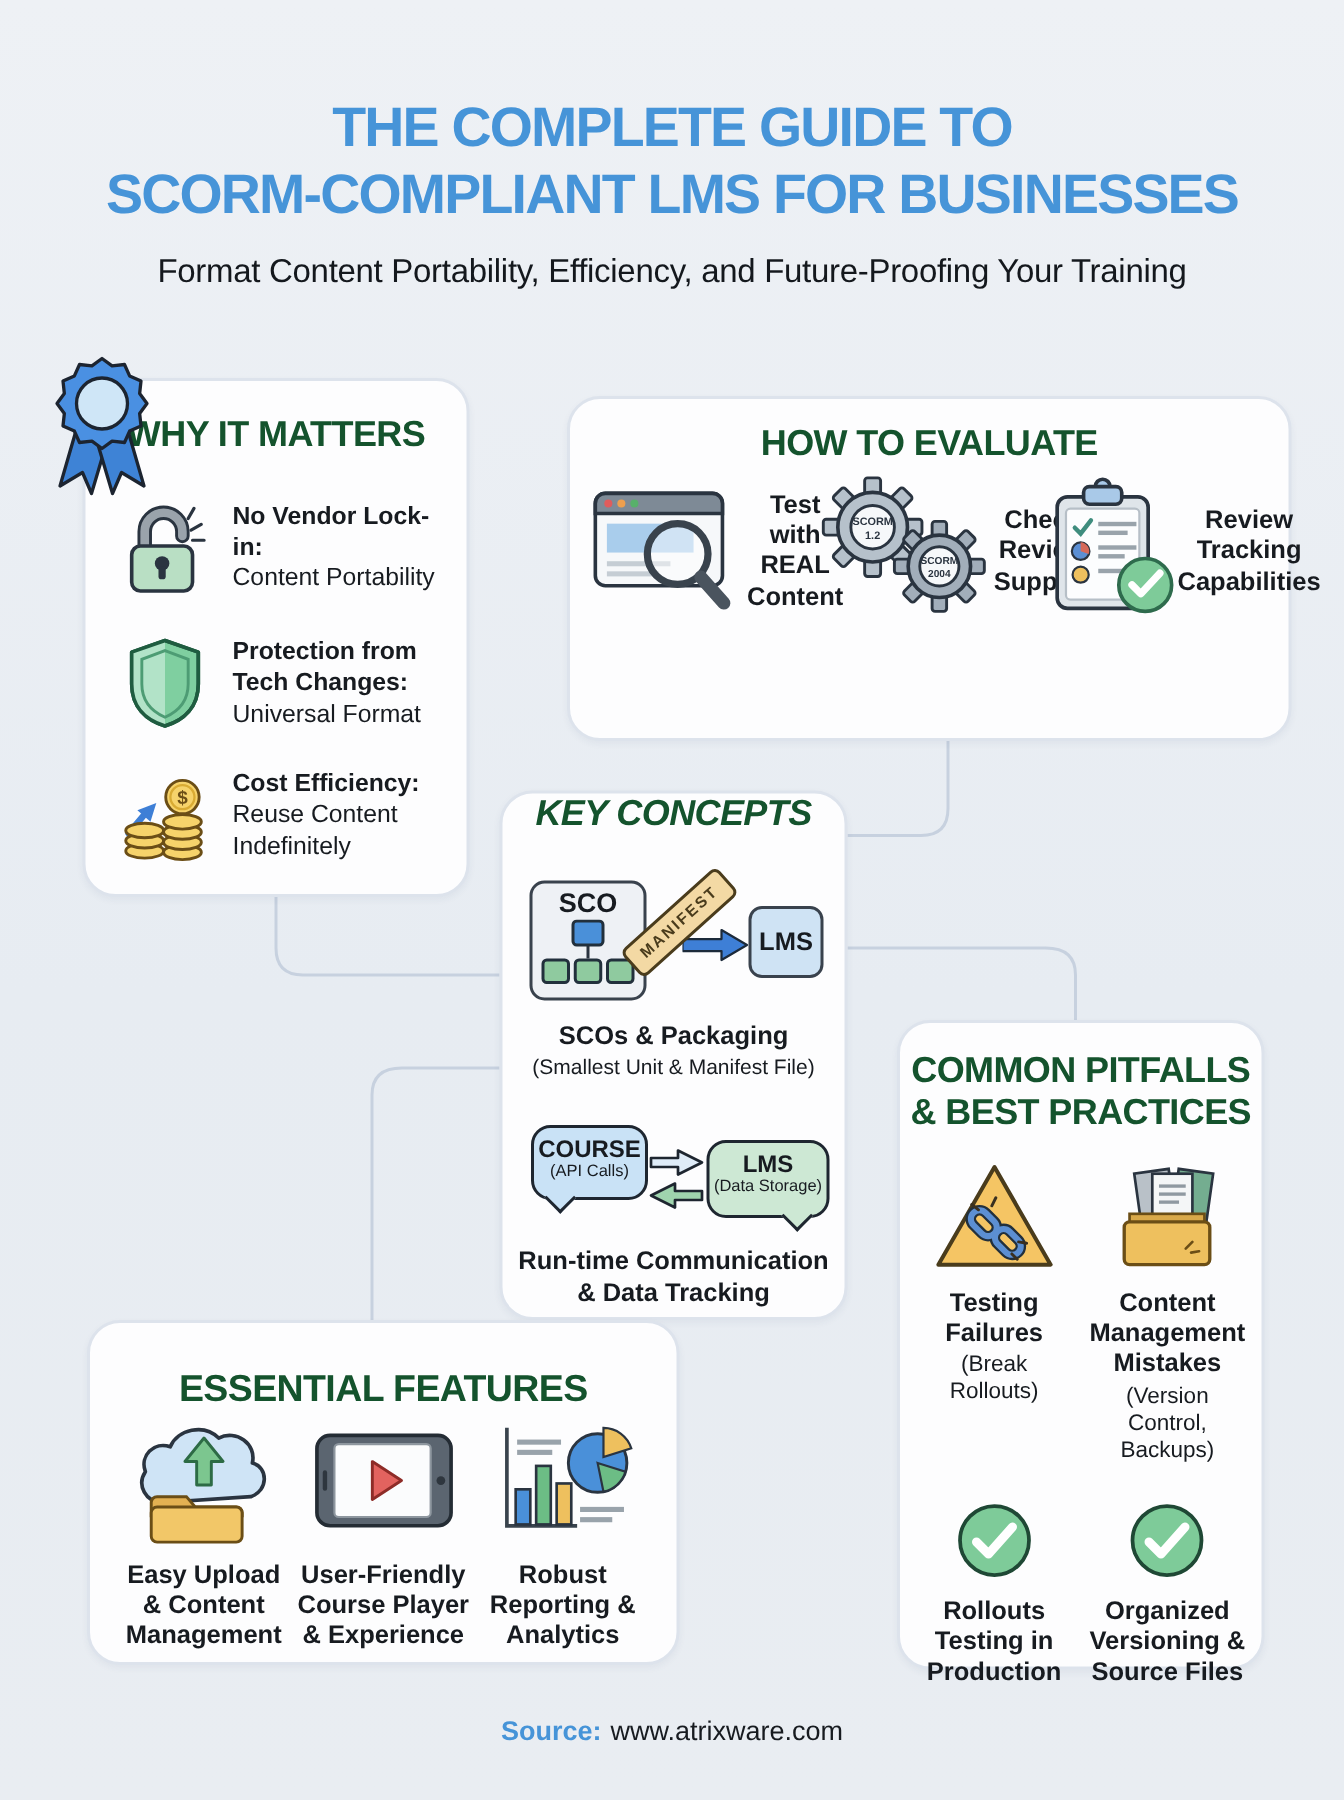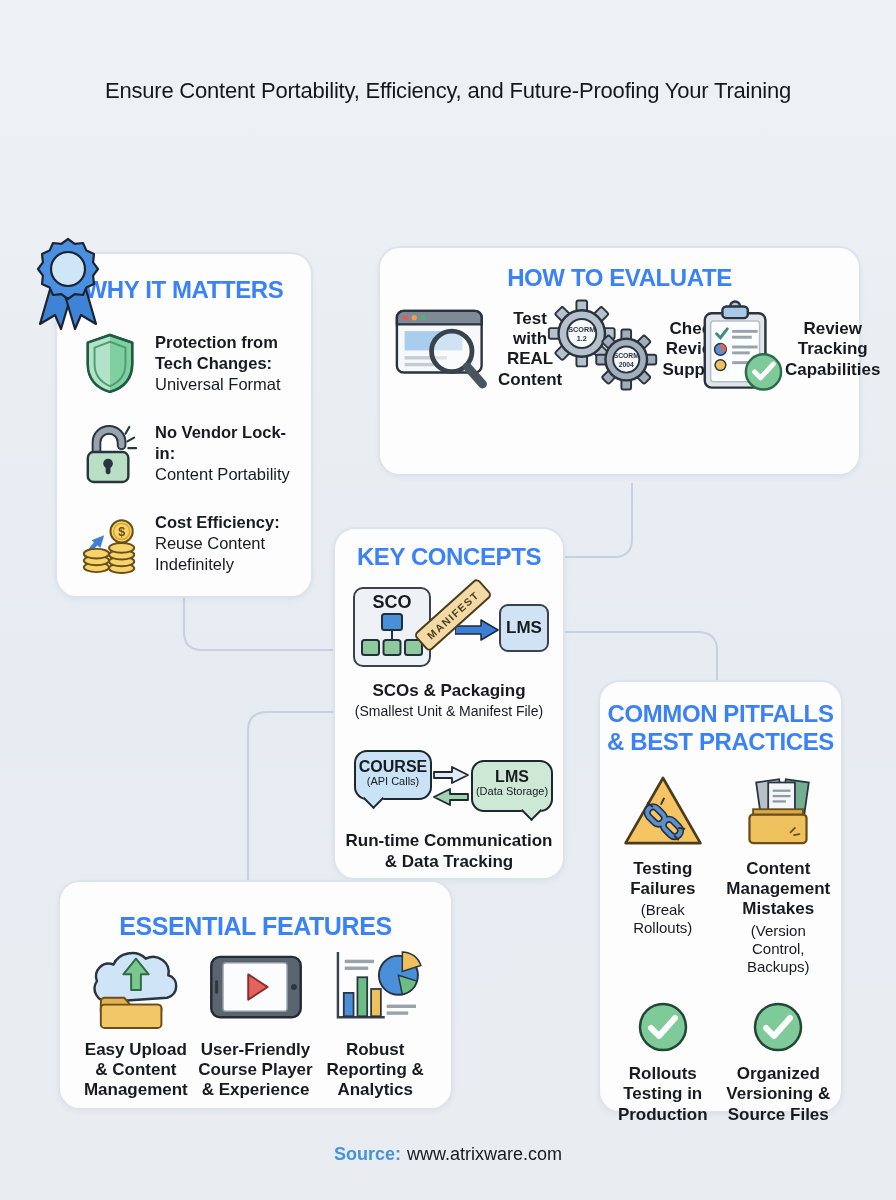--- a/index.html
+++ b/index.html
@@ -14,44 +14,44 @@
 
   
   .header { position:absolute; top:62px; left:0; width:896px; text-align:center; z-index:1; }
   .title { color:#4694d8; font-weight:700; font-size:37px; line-height:1.22; letter-spacing:-1.2px; }
   .title span { display:block; }
   .subtitle { margin-top:16px; font-size:22px; color:#14181d; letter-spacing:-0.2px; }
 
   
   .card { position:absolute; background:#fdfdfe; border:2px solid #dde3ec; border-radius:22px;
           box-shadow:0 2px 5px rgba(40,60,90,0.05); z-index:1; }
-  .card h2 { font-size:24px; font-weight:700; text-align:center; letter-spacing:-0.4px; color:#3b82f6; line-height:1.18; }
+  .card h2 { font-size:24px; font-weight:700; text-align:center; letter-spacing:-0.4px; color:#14532d; line-height:1.18; }
 
   
   .why-card { left:55px; top:252px; width:258px; height:346px; }
   .why-card h2 { padding-top:22px; }
   .why-rows { position:absolute; top:78px; left:20px; right:10px; display:flex; flex-direction:column; gap:26px; }
   .why-row { display:flex; align-items:center; }
   .why-icon { width:66px; flex:0 0 66px; display:flex; justify-content:center; }
   .why-text { margin-left:12px; font-size:16.5px; line-height:1.26; }
   .why-text .b { display:block; font-weight:700; }
   .why-text .r { display:block; }
   .badge { position:absolute; left:28px; top:234px; z-index:2; }
 
   
-  .evaluate-card { left:378px; top:246px; width:483px; height:230px; }
+  .evaluate-card { left:378px; top:264px; width:483px; height:230px; }
   .evaluate-card h2 { padding-top:16px; }
   .eval-cols { display:flex; justify-content:space-between; padding:4px 14px 0 14px; }
   .eval-col { width:150px; display:flex; flex-direction:row; align-items:center; }
   .eval-ico { height:102px; display:flex; align-items:center; justify-content:center; }
   .eval-label { margin-top:4px; font-size:17px; font-weight:700; text-align:center; line-height:1.2; }
 
   
   .concepts-card { left:333px; top:527px; width:232px; height:353px; }
-  .concepts-card h2 { padding-top:14px; }
+  .concepts-card h2 { padding-top:0;font-style:italic; }
   .sco-diagram { position:absolute; top:50px; left:0; right:0; height:150px; }
   .sco-box { position:absolute; left:18px; top:8px; width:78px; height:80px; background:#eef1f5;
              border:2px solid #39424d; border-radius:10px; text-align:center; }
   .sco-box .lbl { display:block; font-weight:700; font-size:18px; margin-top:3px; }
   .manifest-tag { position:absolute; left:75px; top:24px; width:86px; height:24px; background:#f3d9a4;
                   border:2px solid #4a3c1c; border-radius:5px; color:#4a3c1c; font-size:10.5px; font-weight:700;
                   letter-spacing:1.5px; text-align:center; line-height:20px; transform:rotate(-42deg); z-index:3; }
   .sco-arrow { position:absolute; left:120px; top:40px; }
   .lms-box { position:absolute; left:164px; top:25px; width:50px; height:48px; background:#cfe3f4;
              border:2px solid #39424d; border-radius:9px; font-weight:700; font-size:17px;
@@ -101,55 +101,59 @@
   <svg class="connectors" width="896" height="1200" viewBox="0 0 896 1200">
     <g fill="none" stroke="#c7d1df" stroke-width="2">
       <path d="M184,598 V632 Q184,650 202,650 H333"></path>
       <path d="M632,483 V539 Q632,557 614,557 H565"></path>
       <path d="M565,632 H697 Q717,632 717,650 V680"></path>
       <path d="M333,712 H268 Q248,712 248,730 V880"></path>
     </g>
   </svg>
 
   <div class="header">
-    <p class="subtitle">Ensure Content Portability, Efficiency, and Future-Proofing Your Training</p>
+    <h1 class="title">
+      <span>THE COMPLETE GUIDE TO</span>
+      <span>SCORM-COMPLIANT LMS FOR BUSINESSES</span>
+    </h1>
+    <p class="subtitle">Format Content Portability, Efficiency, and Future-Proofing Your Training</p>
   </div>
 
   <section class="card why-card">
     <h2>WHY IT MATTERS</h2>
     <div class="why-rows">
-      <div class="why-row">
-        <span class="why-icon">
-          <svg width="56" height="62" viewBox="0 0 58 64">
-            <path d="M29,3 L52,11 V33 C52,49 42,58 29,62 C16,58 6,49 6,33 V11 Z" fill="#7fcfa0" stroke="#1f5c40" stroke-width="2.5" stroke-linejoin="round"></path>
-            <path d="M29,3 L6,11 V33 C6,49 16,58 29,62 Z" fill="#b2e3c8"></path>
-            <path d="M29,10 L45,16 V33 C45,45 38,52 29,56 C20,52 13,45 13,33 V16 Z" fill="none" stroke="#4d9c74" stroke-width="2"></path>
-            <path d="M29,3 L52,11 V33 C52,49 42,58 29,62 C16,58 6,49 6,33 V11 Z" fill="none" stroke="#1f5c40" stroke-width="2.5" stroke-linejoin="round"></path>
-          </svg>
-        </span>
-        <div class="why-text">
-          <span class="b pre">Protection from
-Tech Changes:</span>
-          <span class="r pre">Universal Format</span>
-        </div>
-      </div>
       <div class="why-row">
         <span class="why-icon">
           <svg width="56" height="66" viewBox="0 0 58 66">
             <path d="M15,34 v-12 a13,13 0 0 1 26,0 v3" fill="none" stroke="#2a3440" stroke-width="10" stroke-linecap="round"></path>
             <path d="M15,34 v-12 a13,13 0 0 1 26,0 v3" fill="none" stroke="#9aa3ab" stroke-width="6" stroke-linecap="round"></path>
             <path d="M47,21 l7,-4 M48,28 h8 M45,13 l4,-7" stroke="#2a3440" stroke-width="2.2" stroke-linecap="round"></path>
             <rect x="6" y="32" width="42" height="31" rx="6" fill="#b9dfc4" stroke="#2a3440" stroke-width="2.5"></rect>
             <circle cx="27" cy="44" r="5" fill="#2a3440"></circle>
             <rect x="24.5" y="46" width="5" height="9" rx="2.2" fill="#2a3440"></rect>
           </svg>
         </span>
         <div class="why-text">
           <span class="b">No Vendor Lock-in:</span>
           <span class="r pre">Content Portability</span>
+        </div>
+      </div>
+      <div class="why-row">
+        <span class="why-icon">
+          <svg width="56" height="62" viewBox="0 0 58 64">
+            <path d="M29,3 L52,11 V33 C52,49 42,58 29,62 C16,58 6,49 6,33 V11 Z" fill="#7fcfa0" stroke="#1f5c40" stroke-width="2.5" stroke-linejoin="round"></path>
+            <path d="M29,3 L6,11 V33 C6,49 16,58 29,62 Z" fill="#b2e3c8"></path>
+            <path d="M29,10 L45,16 V33 C45,45 38,52 29,56 C20,52 13,45 13,33 V16 Z" fill="none" stroke="#4d9c74" stroke-width="2"></path>
+            <path d="M29,3 L52,11 V33 C52,49 42,58 29,62 C16,58 6,49 6,33 V11 Z" fill="none" stroke="#1f5c40" stroke-width="2.5" stroke-linejoin="round"></path>
+          </svg>
+        </span>
+        <div class="why-text">
+          <span class="b pre">Protection from
+Tech Changes:</span>
+          <span class="r pre">Universal Format</span>
         </div>
       </div>
       <div class="why-row">
         <span class="why-icon">
           <svg width="62" height="62" viewBox="0 0 64 62">
             <path d="M7,43 L17,31" stroke="#3e7fd6" stroke-width="4.5" stroke-linecap="round"></path>
             <polygon points="13,27 26,22 22,35" fill="#3e7fd6"></polygon>
             <g fill="#f6d36b" stroke="#6b4e16" stroke-width="2">
               <ellipse cx="18" cy="55" rx="13" ry="5"></ellipse>
                 <ellipse cx="18" cy="48" rx="13" ry="5"></ellipse>

